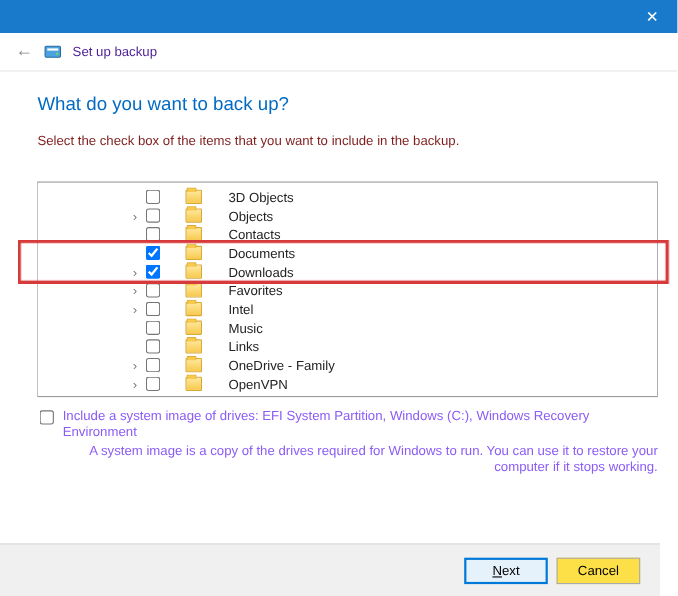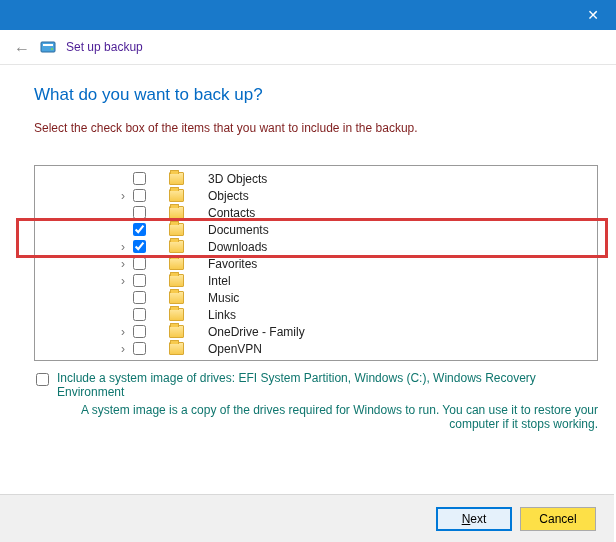--- a/index.html
+++ b/index.html
@@ -28,24 +28,24 @@
 .tree-row .expander-slot { position: absolute; left: 80px; width: 12px; text-align: center; }
 .tree-row input[type=checkbox] { width: 13px; height: 13px; margin: 0 2px 0 6px; }
 .folder { width: 15px; height: 13px; background: linear-gradient(to bottom, #ffe79c 0%, #f7ca4d 100%); border: 1px solid #d9a933; border-radius: 1px; position: relative; }
 .folder::before { content: ""; position: absolute; top: -3px; left: 0; width: 7px; height: 3px; background: #f7ca4d; border: 1px solid #d9a933; border-bottom: none; border-radius: 1px 1px 0 0; }
 .tree-row .label { font-size: 12px; color: #222; margin-left: 3px; }
 
 .highlight-box { position: absolute; border: 3px solid #d73a3a; left: -18px; right: -10px; top: 53px; height: 40px; pointer-events: none; }
 
 .sysimage { display: flex; align-items: flex-start; gap: 8px; margin-top: 10px; padding-left: 2px; }
 .sysimage input { margin-top: 2px; width: 13px; height: 13px; }
-.sysimage .txt { font-size: 12px; color: #0f766e; }
+.sysimage .txt { font-size: 12px; color: #8b5cf6; }
 .sysimage .desc { margin-top: 4px; text-align: right; }
 
-.footer { position: absolute; bottom: 0; left: 0; right: 2px; height: 48px; background: #f0f0f0; border-top: 1px solid #d8d8d8; display: flex; align-items: center; justify-content: flex-end; padding-right: 18px; gap: 8px; }
+.footer { position: absolute; bottom: 0; left: 0; right: 16px; height: 48px; background: #f0f0f0; border-top: 1px solid #d8d8d8; display: flex; align-items: center; justify-content: flex-end; padding-right: 18px; gap: 8px; }
 .btn { min-width: 76px; height: 24px; font-size: 12px; background: #fde047; border: 1px solid #aaa; cursor: pointer; padding: 0 12px; }
 .btn.primary { border: 2px solid #0078d7; background: #e5f1fb; }
 .btn .ul { text-decoration: underline; }
 </style>
 </head>
 <body>
 
 <div class="titlebar">
   <div class="close">
       <span>✕</span>

